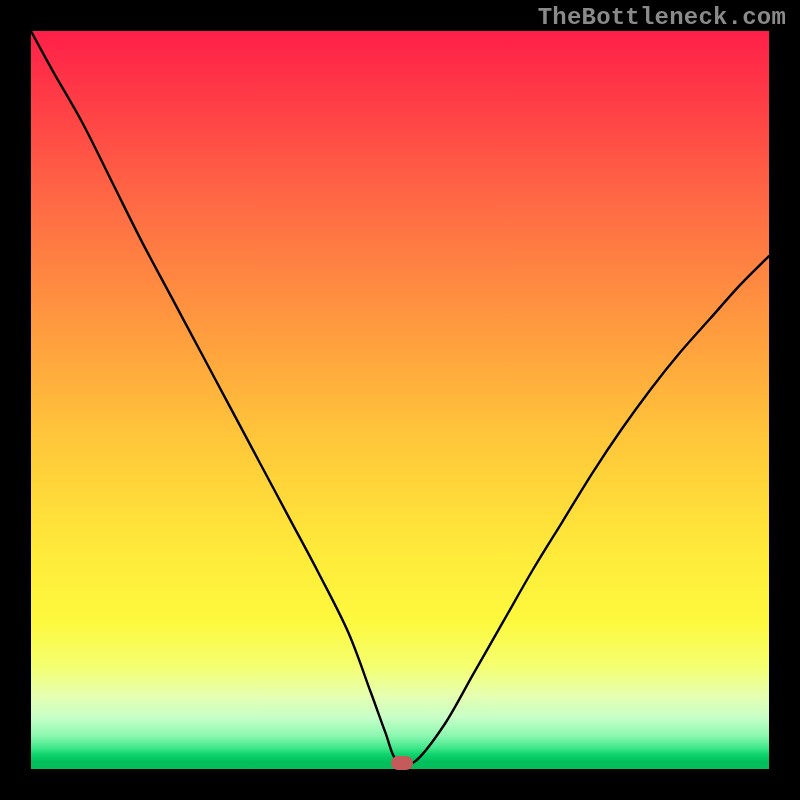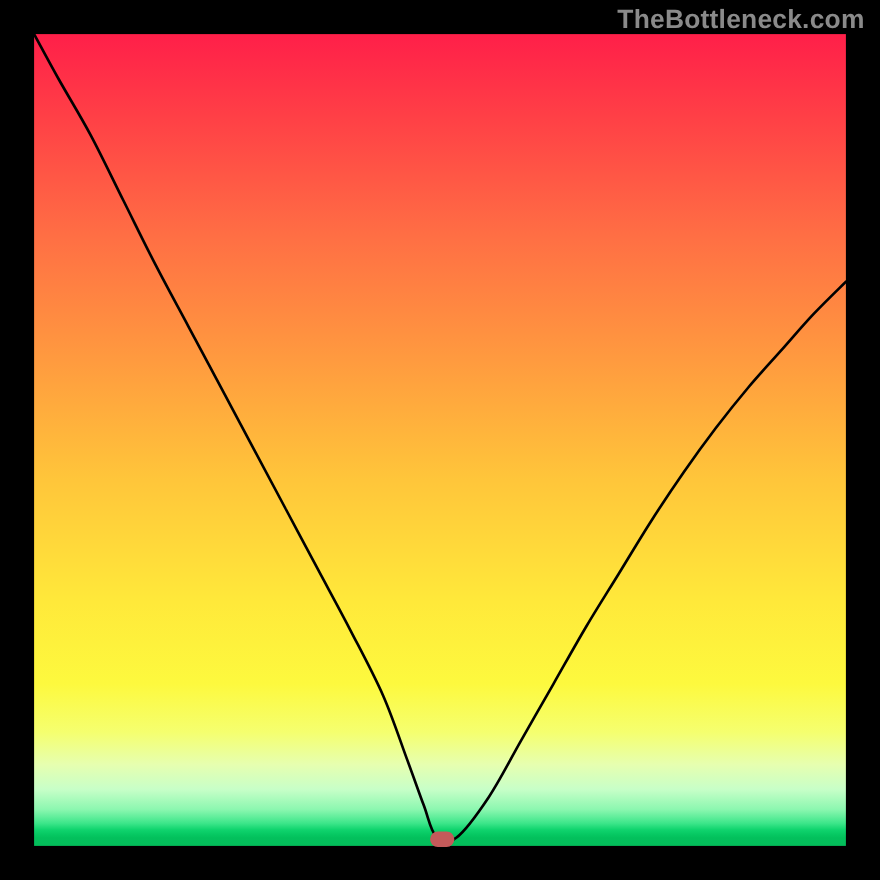--- a/index.html
+++ b/index.html
@@ -7,21 +7,21 @@
   .frame {
     position: relative;
     width: 800px;
     height: 800px;
     background: #000;
   }
   .watermark {
     position: absolute;
     top: 4px;
     right: 14px;
-    font-family: Liberation Sans, sans-serif;
+    font-family: Liberation Mono, monospace;
     font-size: 24px;
     font-weight: 600;
     color: #8a8a8a;
     letter-spacing: 0.2px;
     z-index: 10;
   }
   .plot {
     position: absolute;
     left: 31px;
     top: 31px;

